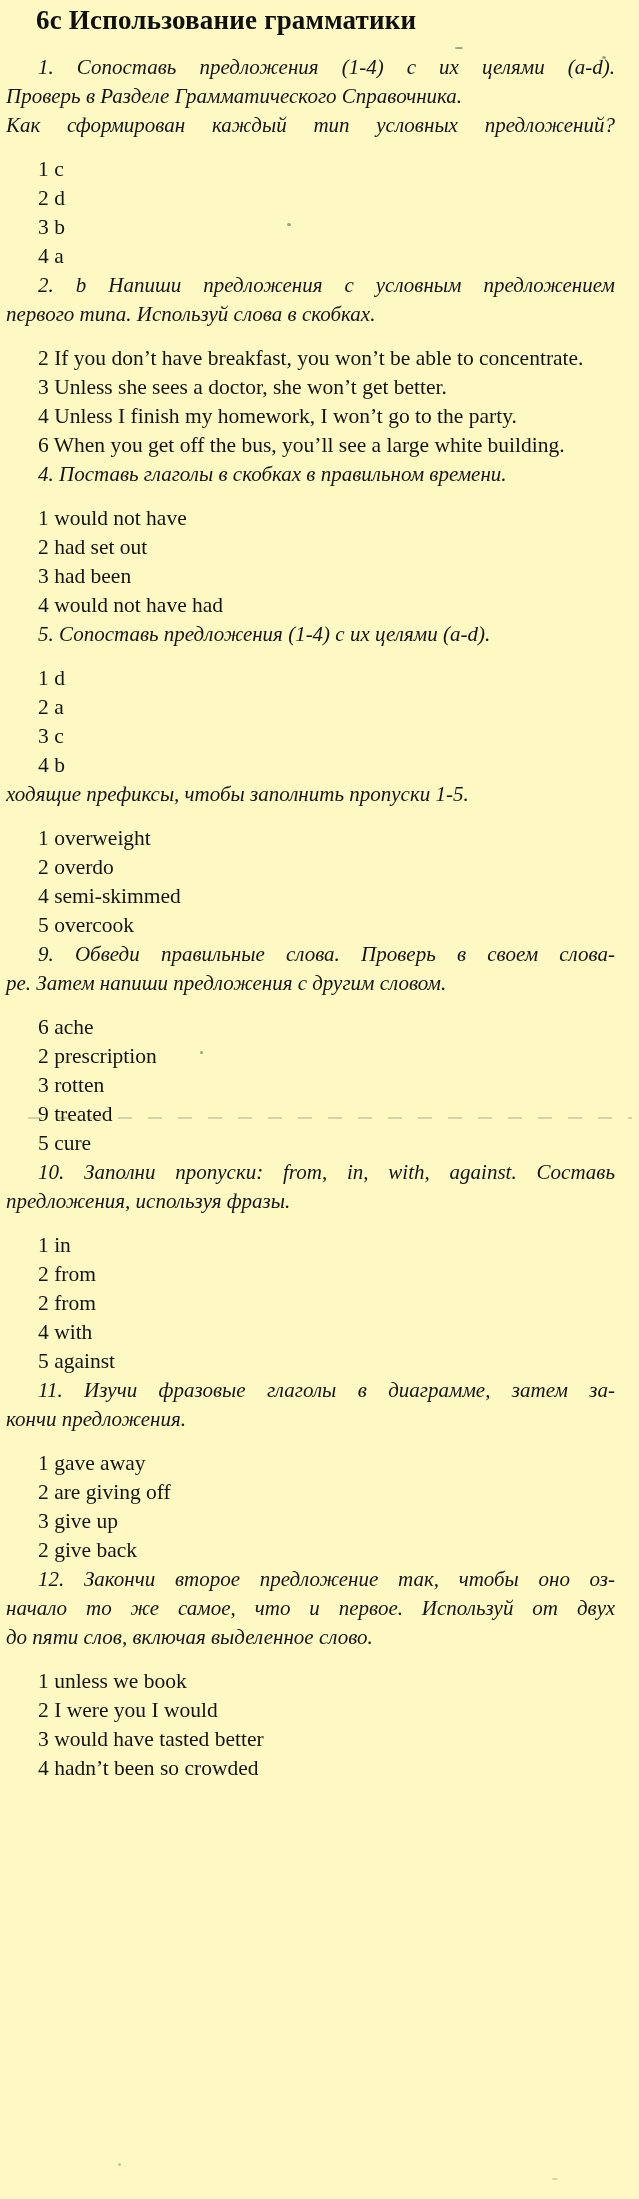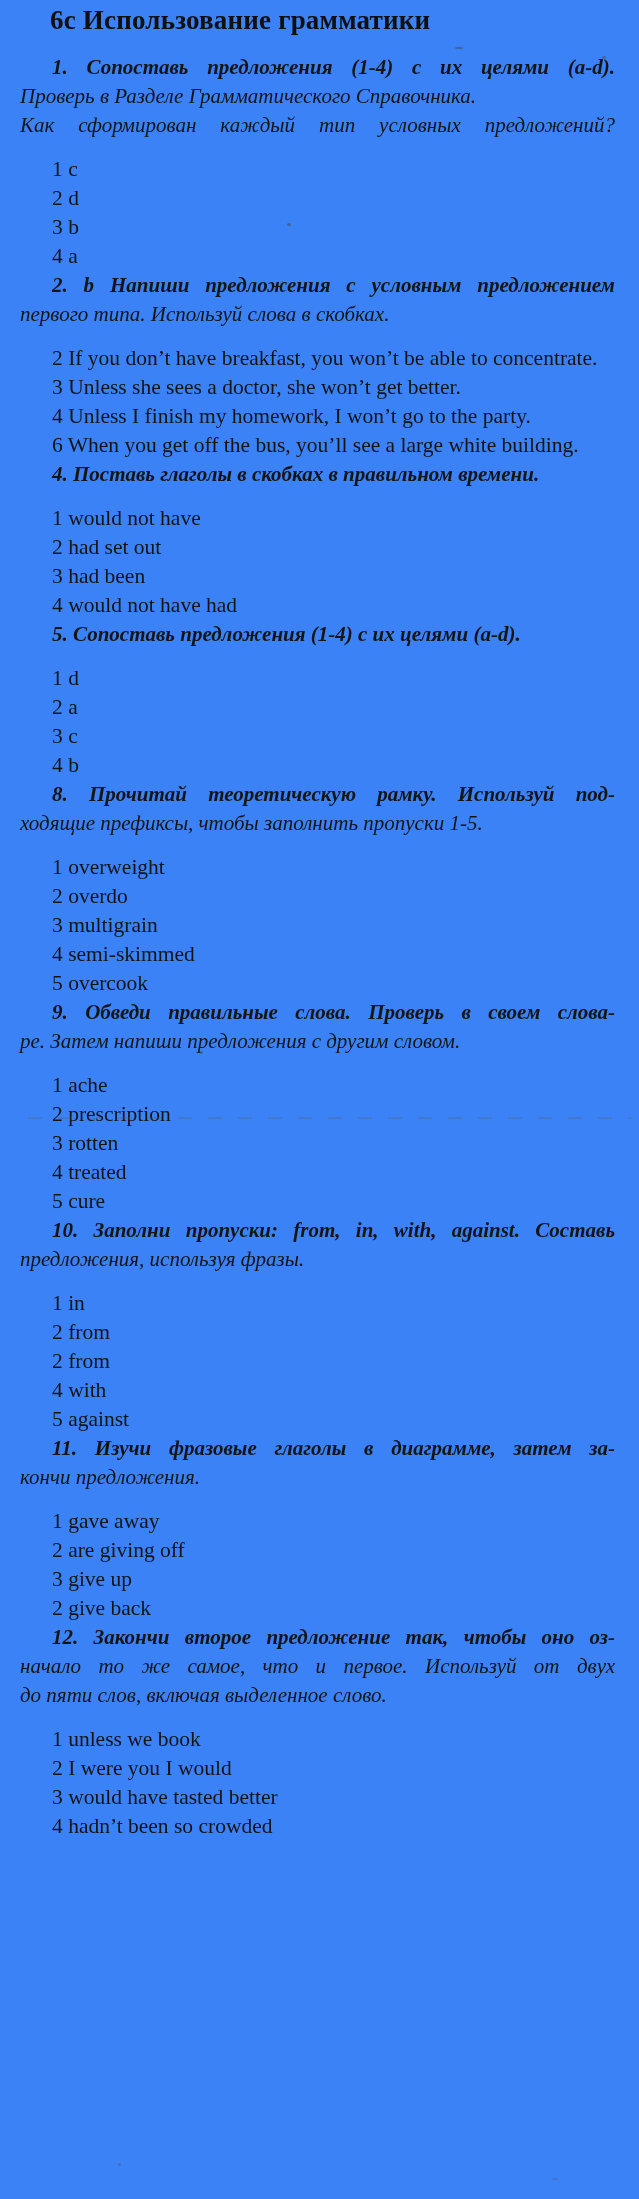--- a/index.html
+++ b/index.html
@@ -8,22 +8,22 @@
     width: 639px;
     min-height: 2199px;
     font-family: "Liberation Serif", "DejaVu Serif", serif;
     color: #161616;
     overflow: hidden;
   }
   .page {
     position: relative;
     width: 639px;
     min-height: 2199px;
-    padding: 3px 24px 30px 20px;
-    background: #3b82f6;
+    padding: 3px 24px 30px 6px;
+    background: #fef9c3;
   }
   .page-title {
     font-size: 27px;
     font-weight: bold;
     letter-spacing: 0.2px;
     margin: 2px 0 17px 30px;
     color: #101010;
   }
   .section { }
   .section:first-of-type { margin-top: 0; }
@@ -31,21 +31,21 @@
     font-style: italic;
     font-size: 21px;
     line-height: 29px;
     color: #151515;
   }
   .instr .jline {
     text-align: justify;
     text-align-last: justify;
     white-space: normal;
   }
-  .instr .jline.first { text-indent: 32px; font-weight: bold; }
+  .instr .jline.first { text-indent: 32px; }
   .instr .jline.last { text-align-last: left; }
   .answers { margin-top: 15px; }
   .answers p {
     font-size: 21.5px;
     line-height: 29px;
     text-indent: 32px;
     text-align: justify;
     color: #141414;
   }
   
@@ -113,41 +113,39 @@
         </div>
         <div class="answers">
           <p>1 d</p>
           <p>2 a</p>
           <p>3 c</p>
           <p>4 b</p>
         </div>
       </div>
       <div class="section">
         <div class="instr">
-          <div class="jline first">8. Прочитай теоретическую рамку. Используй под-</div>
           <div class="jline last">ходящие префиксы, чтобы заполнить пропуски 1-5.</div>
         </div>
         <div class="answers">
           <p>1 overweight</p>
           <p>2 overdo</p>
-          <p>3 multigrain</p>
           <p>4 semi-skimmed</p>
           <p>5 overcook</p>
         </div>
       </div>
       <div class="section">
         <div class="instr">
           <div class="jline first">9. Обведи правильные слова. Проверь в своем слова-</div>
           <div class="jline last">ре. Затем напиши предложения с другим словом.</div>
         </div>
         <div class="answers">
-          <p>1 ache</p>
+          <p>6 ache</p>
           <p>2 prescription</p>
           <p>3 rotten</p>
-          <p>4 treated</p>
+          <p>9 treated</p>
           <p>5 cure</p>
         </div>
       </div>
       <div class="section">
         <div class="instr">
           <div class="jline first">10. Заполни пропуски: from, in, with, against. Составь</div>
           <div class="jline last">предложения, используя фразы.</div>
         </div>
         <div class="answers">
           <p>1 in</p>

